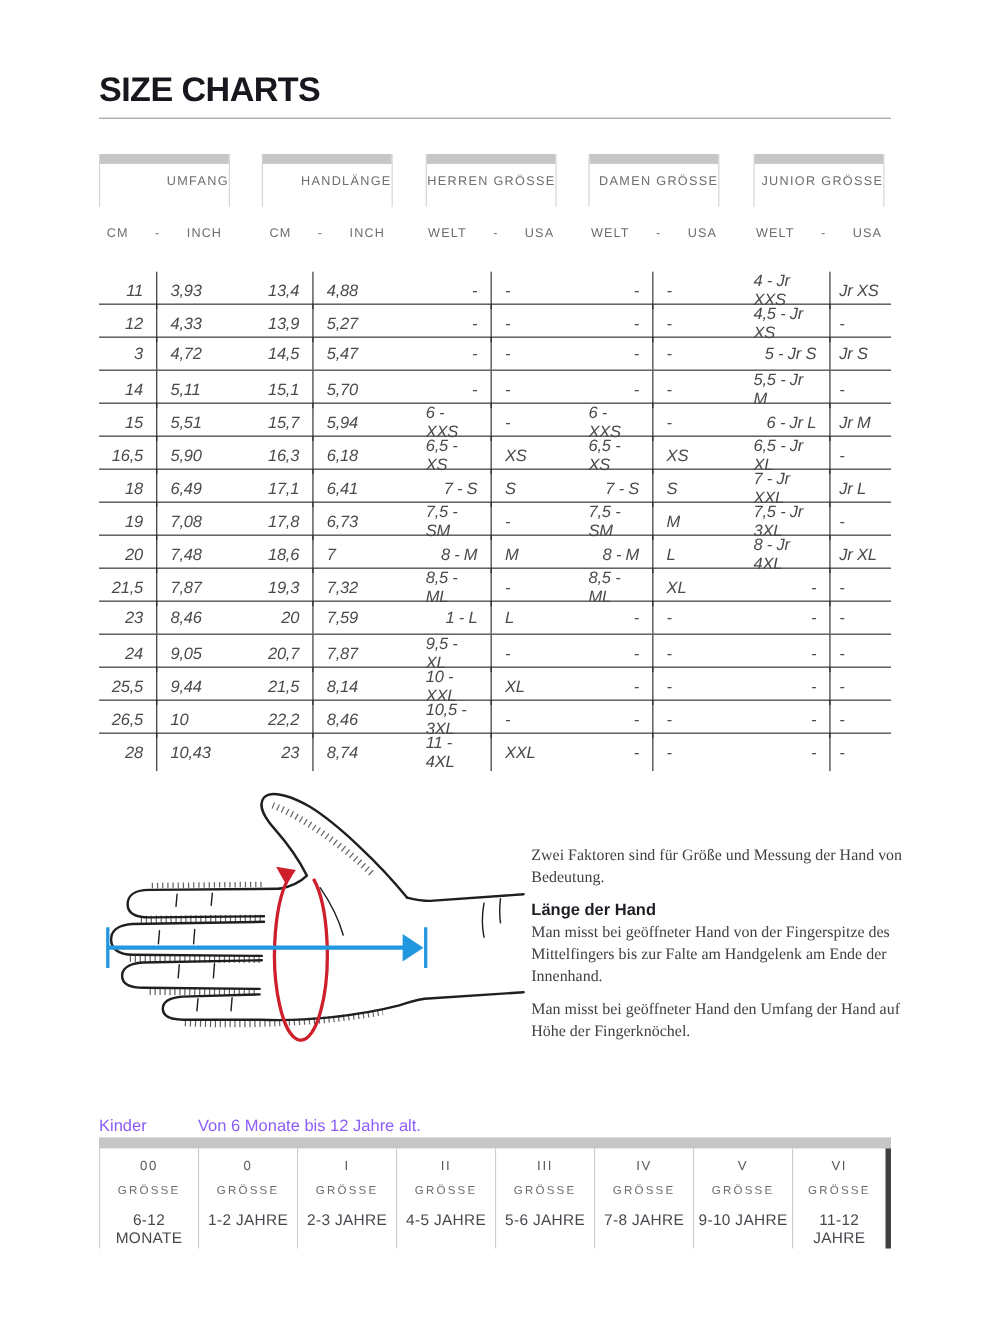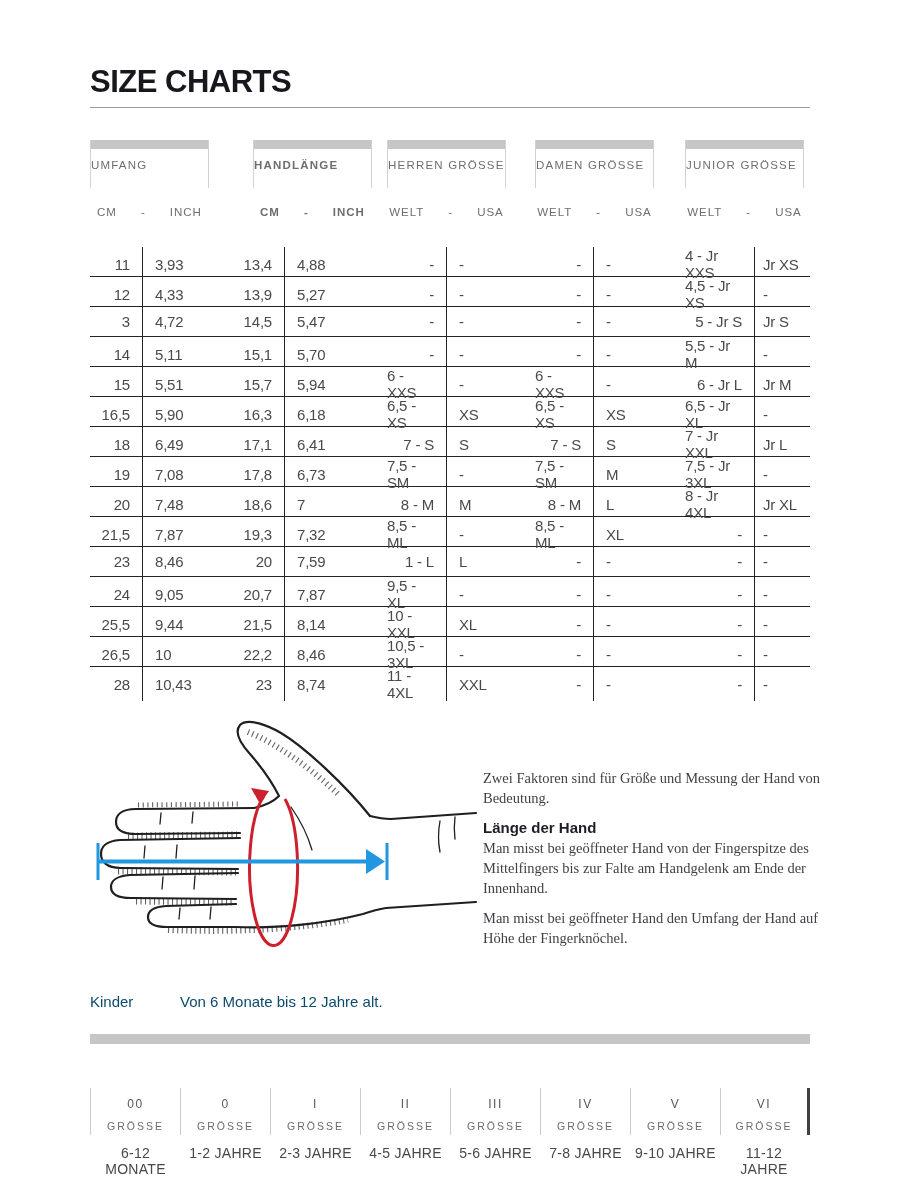--- a/index.html
+++ b/index.html
@@ -9,54 +9,54 @@
   
   .title { position:absolute; left:90px; top:64px; font-size:31px; font-weight:700;
            letter-spacing:-0.5px; color:#17171e; }
   .title-rule { position:absolute; left:90px; top:107px; width:720px; height:1px; background:#9b9b9b; }
 
   
   .col-headers { position:absolute; left:90px; top:140px; width:720px; height:96px; }
   .ghead { position:absolute; top:0; width:119px; height:48px;
            border-left:1px solid #d2d2d2; border-right:1px solid #d2d2d2; }
   .gbar { height:9px; width:100%; background:#c6c6c6; }
-  .glabel { margin-top:10px; text-align:left; font-size:11.5px; letter-spacing:1.2px; color:#6e6e6e; }
+  .glabel { margin-top:10px; text-align:right; font-size:11.5px; letter-spacing:1.2px; color:#6e6e6e; }
   .gunits { position:absolute; top:66px; width:119px; display:flex; justify-content:center; gap:24px;
             font-size:11.5px; letter-spacing:1px; color:#6e6e6e; }
-  .g0{left:0;} .g1{left:163px;font-weight:bold;} .g2{left:297px;} .g3{left:445px;} .g4{left:595px;}
+  .g0{left:0;} .g1{left:148px;} .g2{left:297px;} .g3{left:445px;} .g4{left:595px;}
 
   
   .size-table { position:absolute; left:90px; top:247px; width:720px; }
   .trow { display:grid; grid-template-columns:53px 95px 47px 102px 60px 88px 59px 91px 70px 55px;
-          height:30px; border-bottom:1px solid #242424; }
+          height:30px; border-bottom:1px solid #242424;font-style:italic; }
   .trow:last-child { border-bottom:none; }
   .tcell { display:flex; align-items:center; height:100%; font-size:15px; color:#4a4a4a; letter-spacing:-0.2px; }
   .c0,.c2,.c4,.c6,.c8 { justify-content:flex-end; padding-right:12px; border-right:1px solid #242424; }
   .c1,.c3,.c5,.c7 { justify-content:flex-start; padding-left:12px; }
   .c9 { justify-content:flex-start; padding-left:8px; }
 
   
   .hand-art { position:absolute; left:88px; top:712px; }
 
   
   .measure-text { position:absolute; left:483px; top:768px; width:352px; color:#3f3f45; }
   .measure-text p { font-size:14.5px; line-height:20px; margin:0 0 10px 0;font-family:Liberation Serif, serif; }
   .measure-text h3 { font-size:15px; font-weight:700; color:#1d1d24; line-height:20px; margin:0; }
   .measure-text p.body { margin-bottom:10px; }
 
   
-  .kinder-row { position:absolute; left:90px; top:993px; display:flex; font-size:15px; color:#0c4a6e; }
+  .kinder-row { position:absolute; left:90px; top:1015px; display:flex; font-size:15px; color:#8b5cf6; }
   .kinder-row .klabel { width:90px; }
 
   
   .kinder-table { position:absolute; left:90px; top:1034px; width:720px; }
   .kbar { height:10px; width:100%; background:#c6c6c6; }
   .kcols { display:flex; height:91px; }
-  .kcell { width:90px; border-left:1px solid #cccccc; text-align:center; padding-top:9px;margin-top:44px; }
-  .kcell:last-child { border-right:3px solid #404040; }
+  .kcell { width:90px; border-left:1px solid #cccccc; text-align:center; padding-top:9px; }
+  .kcell:last-child { border-right:5px solid #404040; }
   .ksize { font-size:12px; letter-spacing:1.5px; color:#58585e; height:23px; }
   .kcap  { font-size:10.5px; letter-spacing:2px; color:#6b6b6b; height:22px; }
   .kage  { font-size:14px; color:#47474d; margin-top:3px; letter-spacing:0.3px; }
 </style>
 </head>
 <body>
 
 <div class="page">
 
   <div class="title">SIZE CHARTS</div>

